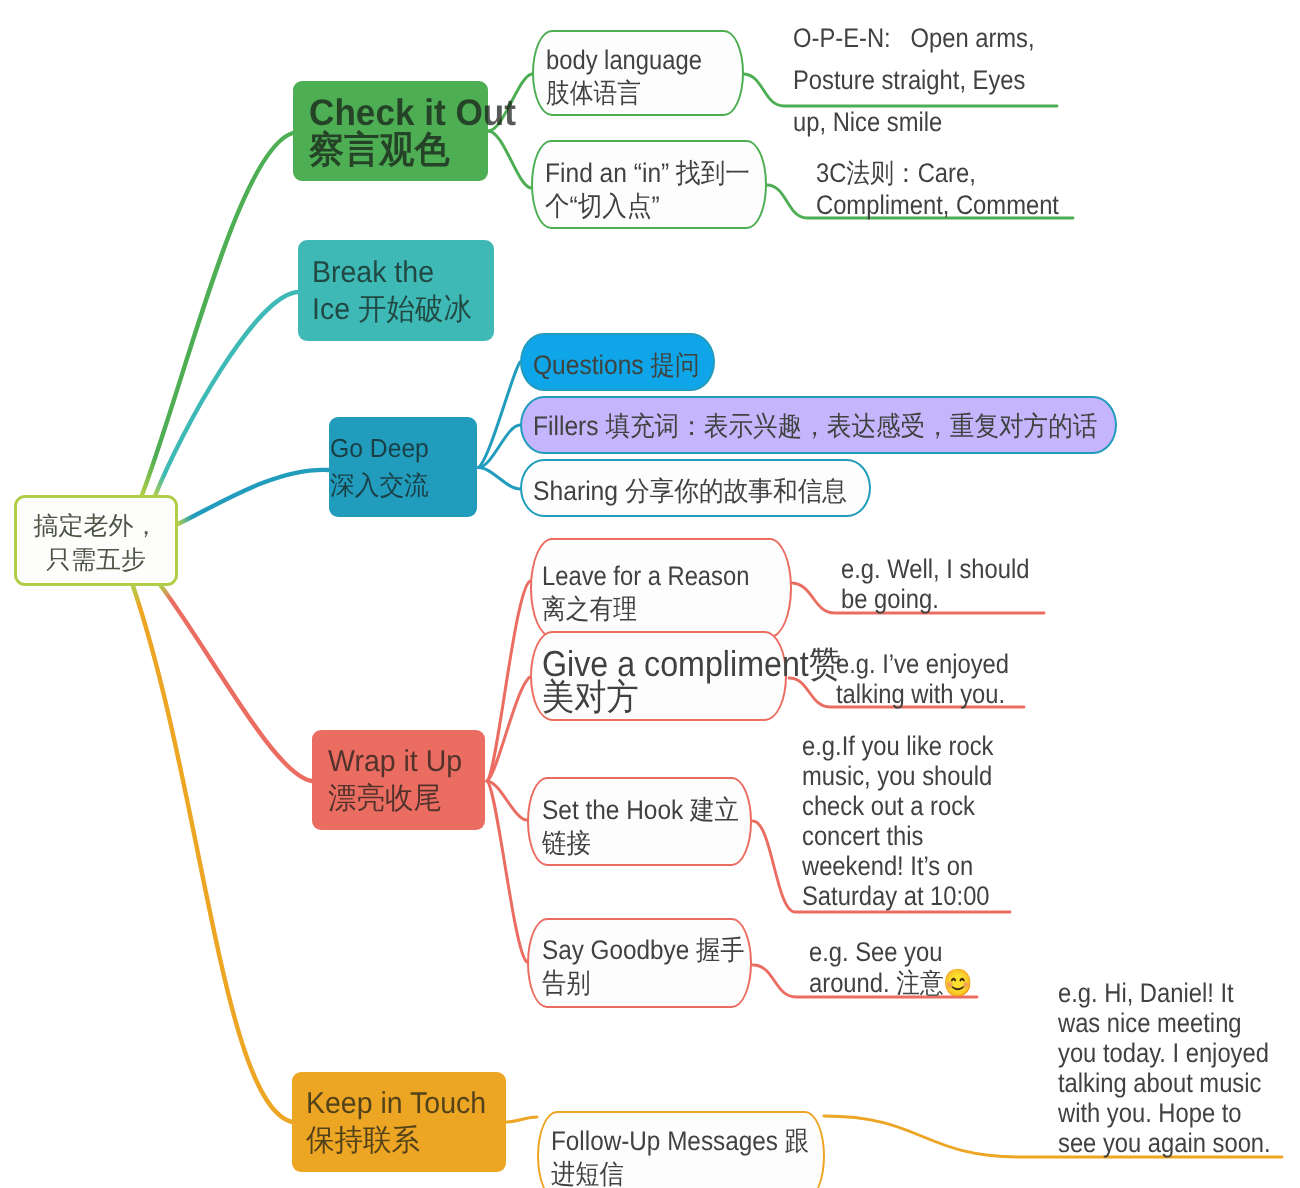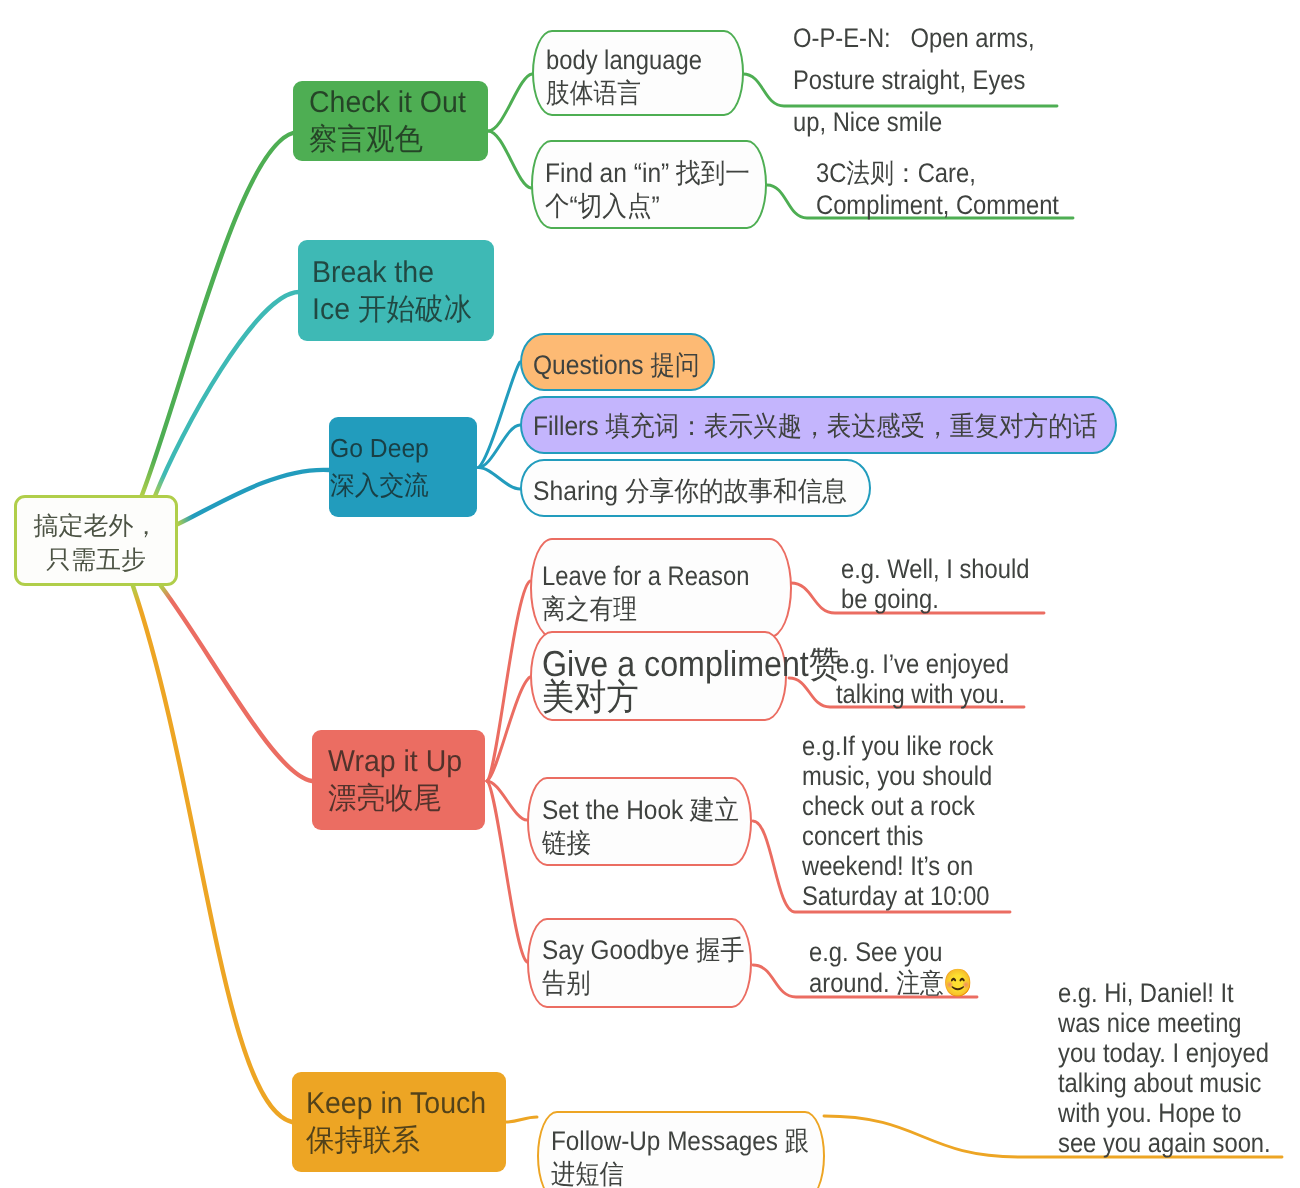--- a/index.html
+++ b/index.html
@@ -62,36 +62,36 @@
   <path d="M 791 583 C 813.0 583, 813.0 613, 835 613 L 1044 613" stroke="#eb6d62" stroke-width="2.9" fill="none" stroke-linecap="round"></path>
   <path d="M 789 678 C 809.5 678, 809.5 707, 830 707 L 1024 707" stroke="#eb6d62" stroke-width="2.9" fill="none" stroke-linecap="round"></path>
   <path d="M 753 821 C 771.9 821, 776.1 912, 795 912 L 1010 912" stroke="#eb6d62" stroke-width="2.9" fill="none" stroke-linecap="round"></path>
   <path d="M 753 965 C 774.5 965, 774.5 997, 796 997 L 977 997" stroke="#eb6d62" stroke-width="2.9" fill="none" stroke-linecap="round"></path>
   <path d="M 506 1122 C 518.4 1122, 524.6 1117, 537 1117" stroke="#eda524" stroke-width="3.0" fill="none" stroke-linecap="round"></path>
   <path d="M 824 1116 C 922.5 1116, 922.5 1157, 1021 1157 L 1282 1157" stroke="#eda524" stroke-width="2.9" fill="none" stroke-linecap="round"></path>
 </svg>
 
   <div class="node root" style="left:14px;top:495px;width:164px;height:91px;font-size:25px;line-height:34px;background:#fdfdfb;border:3px solid #b0ce4a;border-radius:11px;justify-content:center;text-align:center;color:#4c5344;"><span style="display:block;transform:scaleX(1.0) translateY(2px);transform-origin:center center;">搞定老外，
 只需五步</span></div>
-  <div class="node filled" style="left:293px;top:81px;width:195px;height:80px;font-size:30px;line-height:37px;background:#4eae53;border-radius:9px;color:rgba(22,28,22,0.72);padding-left:16px;"><span style="display:block;transform:scaleX(0.95);transform-origin:left center;">Check it Out
+  <div class="node filled" style="left:293px;top:81px;width:195px;height:100px;font-size:37px;line-height:37px;background:#4eae53;border-radius:9px;color:rgba(22,28,22,0.72);padding-left:16px;font-weight:bold;"><span style="display:block;transform:scaleX(0.95);transform-origin:left center;">Check it Out
 察言观色</span></div>
   <div class="node outline" style="left:532px;top:30px;width:212px;height:86px;font-size:27px;line-height:33px;background:#fdfdfd;border:2.7px solid #4eae53;border-radius:20px / 50%;padding-left:12px;"><span style="display:block;transform:scaleX(0.88) translateY(4px);transform-origin:left center;">body language
 肢体语言</span></div>
   <div class="node leaf" style="left:793px;top:17px;width:290px;height:94px;font-size:27px;line-height:42px;align-items:flex-start;"><span style="display:block;transform:scaleX(0.88);transform-origin:left center;">O-P-E-N:   Open arms,
 Posture straight, Eyes
 up, Nice smile</span></div>
   <div class="node outline" style="left:531px;top:140px;width:236px;height:89px;font-size:27px;line-height:33px;background:#fdfdfd;border:2.7px solid #4eae53;border-radius:20px / 50%;padding-left:12px;"><span style="display:block;transform:scaleX(0.91) translateY(5px);transform-origin:left center;">Find an “in” 找到一
 个“切入点”</span></div>
   <div class="node leaf" style="left:816px;top:157px;width:290px;height:66px;font-size:27px;line-height:32px;align-items:flex-start;"><span style="display:block;transform:scaleX(0.88);transform-origin:left center;">3C法则：Care,
 Compliment, Comment</span></div>
   <div class="node filled" style="left:298px;top:240px;width:196px;height:101px;font-size:30px;line-height:37px;background:#3eb9b5;border-radius:9px;color:rgba(22,28,22,0.72);padding-left:14px;"><span style="display:block;transform:scaleX(0.95);transform-origin:left center;">Break the
 Ice 开始破冰</span></div>
   <div class="node filled" style="left:329px;top:417px;width:148px;height:100px;font-size:26px;line-height:37px;background:#229cbd;border-radius:9px;color:rgba(22,28,22,0.72);padding-left:1px;"><span style="display:block;transform:scaleX(0.95);transform-origin:left center;">Go Deep
 深入交流</span></div>
-  <div class="node outline" style="left:520px;top:333px;width:195px;height:58px;font-size:27px;line-height:34px;background:#fdba74;border:2.7px solid #229cbd;border-radius:24px / 50%;padding-left:11px;"><span style="display:block;transform:scaleX(0.91) translateY(3px);transform-origin:left center;">Questions 提问</span></div>
+  <div class="node outline" style="left:520px;top:333px;width:195px;height:58px;font-size:27px;line-height:34px;background:#0ea5e9;border:2.7px solid #229cbd;border-radius:24px / 50%;padding-left:11px;"><span style="display:block;transform:scaleX(0.91) translateY(3px);transform-origin:left center;">Questions 提问</span></div>
   <div class="node outline" style="left:520px;top:396px;width:597px;height:58px;font-size:27px;line-height:34px;background:#c4b5fd;border:2.7px solid #229cbd;border-radius:24px / 50%;padding-left:11px;"><span style="display:block;transform:scaleX(0.911) translateY(1px);transform-origin:left center;">Fillers 填充词：表示兴趣，表达感受，重复对方的话</span></div>
   <div class="node outline" style="left:520px;top:459px;width:351px;height:58px;font-size:27px;line-height:34px;background:#fdfdfd;border:2.7px solid #229cbd;border-radius:24px / 50%;padding-left:11px;"><span style="display:block;transform:scaleX(0.914) translateY(3px);transform-origin:left center;">Sharing 分享你的故事和信息</span></div>
   <div class="node filled" style="left:312px;top:730px;width:173px;height:100px;font-size:30px;line-height:37px;background:#eb6d62;border-radius:9px;color:rgba(22,28,22,0.72);padding-left:16px;"><span style="display:block;transform:scaleX(0.95);transform-origin:left center;">Wrap it Up
 漂亮收尾</span></div>
   <div class="node outline" style="left:530px;top:538px;width:262px;height:100px;font-size:27px;line-height:33px;background:#fdfdfd;border:2.7px solid #eb6d62;border-radius:22px / 50%;padding-left:10px;"><span style="display:block;transform:scaleX(0.88) translateY(5px);transform-origin:left center;">Leave for a Reason
 离之有理</span></div>
   <div class="node leaf" style="left:841px;top:554px;width:230px;height:64px;font-size:27px;line-height:30px;align-items:flex-start;"><span style="display:block;transform:scaleX(0.88);transform-origin:left center;">e.g. Well, I should
 be going.</span></div>
   <div class="node outline" style="left:530px;top:631px;width:257px;height:90px;font-size:36px;line-height:33px;background:#fdfdfd;border:2.7px solid #eb6d62;border-radius:22px / 50%;padding-left:10px;"><span style="display:block;transform:scaleX(0.895) translateY(4px);transform-origin:left center;">Give a compliment赞
 美对方</span></div>

